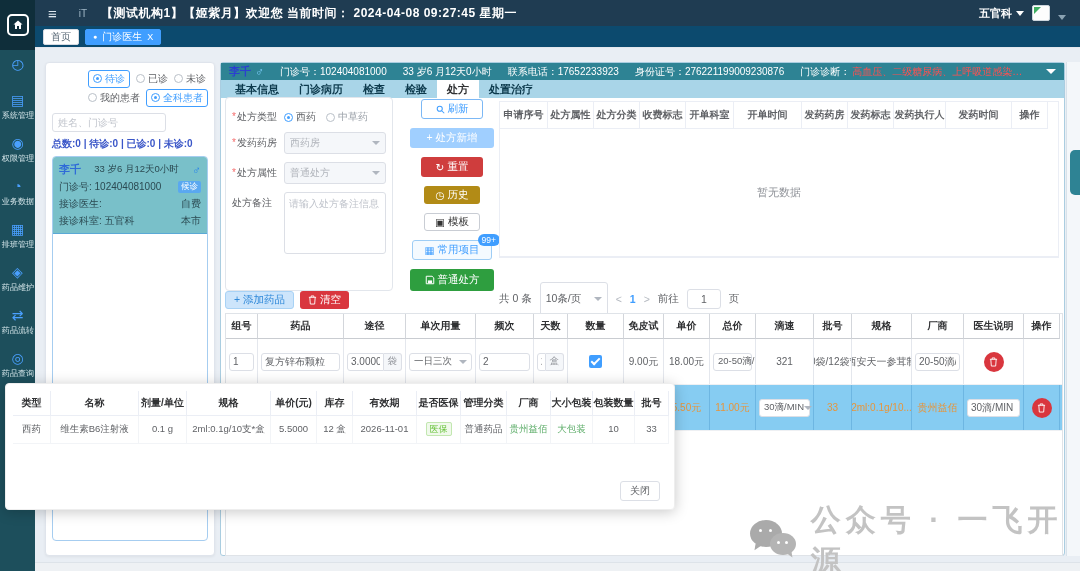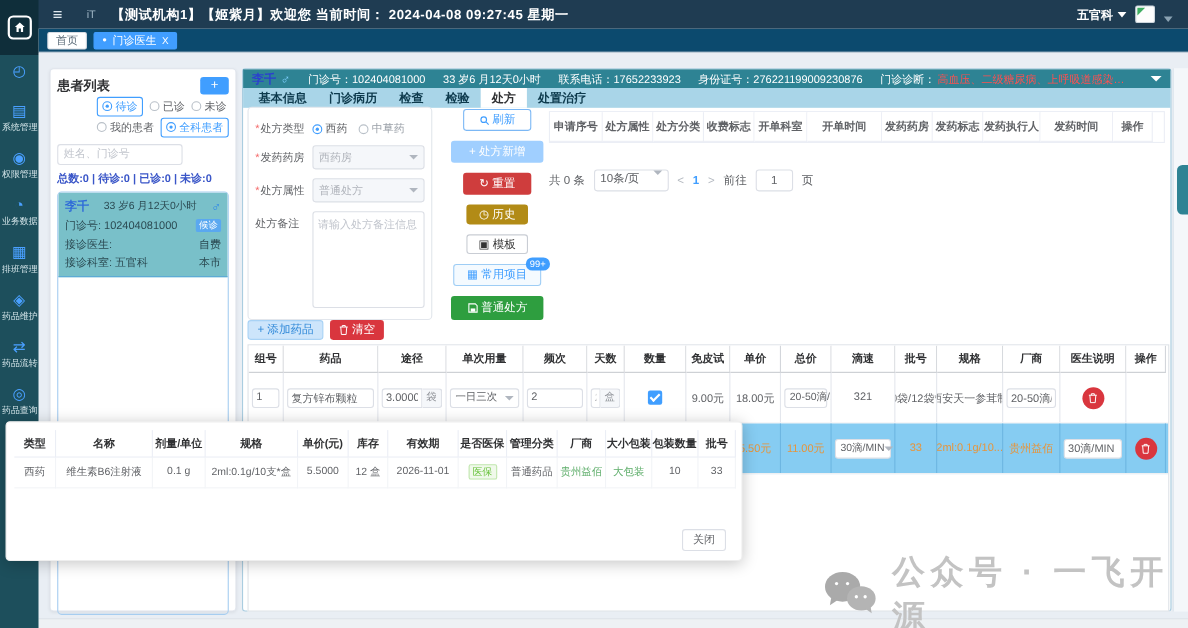--- a/index.html
+++ b/index.html
@@ -70,21 +70,21 @@
 
 
 .formcard {left:4px;top:34px;width:168px;height:194px;border:1px solid #e2e6ec;border-radius:4px;background:#fff;padding:8px 6px;}
 .frow {display:flex;margin-bottom:8px;}
 .flabel {width:52px;font-size:10px;color:#606266;padding-top:4px;white-space:nowrap;}
 .req {color:#f56c6c;margin-right:1px;}
 .ffield {flex:1;}
 .fradios {display:flex;gap:10px;padding-top:4px;}
 .fsel {height:22px;border:1px solid #dcdfe6;border-radius:3px;background:#f5f7fa;color:#b0b4bb;font-size:10px;display:flex;align-items:center;justify-content:space-between;padding:0 5px;}
 .caret-g {width:0;height:0;border-left:4px solid transparent;border-right:4px solid transparent;border-top:4px solid #b0b6bf;}
-.fnote {width:100%;height:88px;border:1px solid #dcdfe6;border-radius:3px;font-size:10px;padding:4px;resize:none;font-family:inherit;color:#606266;}
+.fnote {width:100%;height:62px;border:1px solid #dcdfe6;border-radius:3px;font-size:10px;padding:4px;resize:none;font-family:inherit;color:#606266;}
 .fnote::placeholder {color:#c0c4cc;}
 
 
 .actcol {left:188px;top:36px;width:86px;display:flex;flex-direction:column;align-items:center;}
 .abtn {height:20px;border-radius:3px;font-size:10.5px;display:flex;align-items:center;justify-content:center;gap:3px;margin-bottom:9px;cursor:pointer;white-space:nowrap;}
 .b-refresh {width:62px;background:#fff;border:1px solid #7cb8f5;color:#409eff;}
 .b-new {width:84px;background:#a0cfff;color:#fff;}
 .b-reset {width:62px;background:#cf3d3d;color:#fff;}
 .b-hist {width:56px;background:#b28b16;color:#fff;height:18px;}
 .b-tpl {width:56px;background:#fff;border:1px solid #c9cdd4;color:#333;height:18px;}
@@ -92,21 +92,21 @@
 .b-save {width:84px;background:#2e9e3f;color:#fff;height:22px;}
 .badge99 {position:absolute;top:-7px;right:-9px;background:#409eff;color:#fff;font-size:8.5px;border-radius:8px;padding:1px 4px;}
 
 
 .applyt {left:278px;top:38px;width:560px;}
 .agrid {display:grid;grid-template-columns:48px 46px 46px 46px 48px 68px 46px 46px 52px 66px 36px;}
 .ath {font-size:10px;font-weight:bold;color:#606266;text-align:center;padding:6px 0;border-bottom:1px solid #ebeef5;border-right:1px solid #ebeef5;background:#fff;white-space:nowrap;}
 .applybox {border:1px solid #ebeef5;}
 .aempty {height:128px;display:flex;align-items:center;justify-content:center;color:#909399;font-size:11px;border-bottom:1px solid #ebeef5;}
 .pager {display:flex;align-items:center;gap:8px;margin-top:24px;font-size:10.5px;color:#606266;}
-.psel {width:68px;height:20px;border:1px solid #dcdfe6;border-radius:3px;display:flex;align-items:flex-start;justify-content:space-between;padding:0 5px;color:#606266;background:#fff;}
+.psel {width:68px;height:20px;border:1px solid #dcdfe6;border-radius:3px;display:flex;align-items:center;justify-content:space-between;padding:16px 5px;color:#606266;background:#fff;}
 .parrow {color:#b4b9c0;cursor:pointer;}
 .pnum {color:#409eff;font-weight:bold;cursor:pointer;}
 .pgoto {width:34px;height:20px;border:1px solid #dcdfe6;border-radius:3px;text-align:center;font-size:10.5px;color:#606266;}
 
 
 .drugbtns {left:4px;top:228px;display:flex;gap:6px;}
 .b-adddrug {height:18px;background:#cde5fb;color:#2f88d8;border:1px solid #a8d2f5;border-radius:3px;font-size:10.5px;display:flex;align-items:center;padding:0 8px;cursor:pointer;}
 .b-clear {height:18px;background:#d9363e;color:#fff;border-radius:3px;font-size:10.5px;display:flex;align-items:center;gap:3px;padding:0 8px;cursor:pointer;}
 .drugt {left:4px;top:250px;width:838px;border:1px solid #dfe3e8;height:243px;background:#fff;overflow:hidden;}
 .dgrid {display:grid;grid-template-columns:32px 86px 62px 70px 58px 34px 56px 40px 46px 46px 58px 38px 60px 52px 60px 36px;align-items:center;}
@@ -212,24 +212,20 @@
       <span class="sb-glyph">⇄</span>
       <span class="sb-label">药品流转</span>
     </div>
     <div class="sb-item">
       <span class="sb-glyph">◎</span>
       <span class="sb-label">药品查询</span>
     </div>
   </div>
 
   <div class="abs ppanel">
-    <div class="pp-titlerow">
-      <span class="pp-title">患者列表</span>
-      <span class="pp-add">+</span>
-    </div>
     <div class="pp-filters">
       <span class="opt sel">
           <span class="rdo"></span>
           <span>待诊</span>
         </span>
       <span class="opt">
           <span class="rdo"></span>
           <span>已诊</span>
         </span>
       <span class="opt">
@@ -376,20 +372,21 @@
           <span class="ath">处方分类</span>
           <span class="ath">收费标志</span>
           <span class="ath">开单科室</span>
           <span class="ath">开单时间</span>
           <span class="ath">发药药房</span>
           <span class="ath">发药标志</span>
           <span class="ath">发药执行人</span>
           <span class="ath">发药时间</span>
           <span class="ath">操作</span>
         </div>
+        <div class="aempty">暂无数据</div>
       </div>
       <div class="pager">
         <span>共 0 条</span>
         <span class="psel">
           <span>10条/页</span>
           <span class="caret-g"></span>
         </span>
         <span class="parrow">&lt;</span>
         <span class="pnum">1</span>
         <span class="parrow">&gt;</span>

